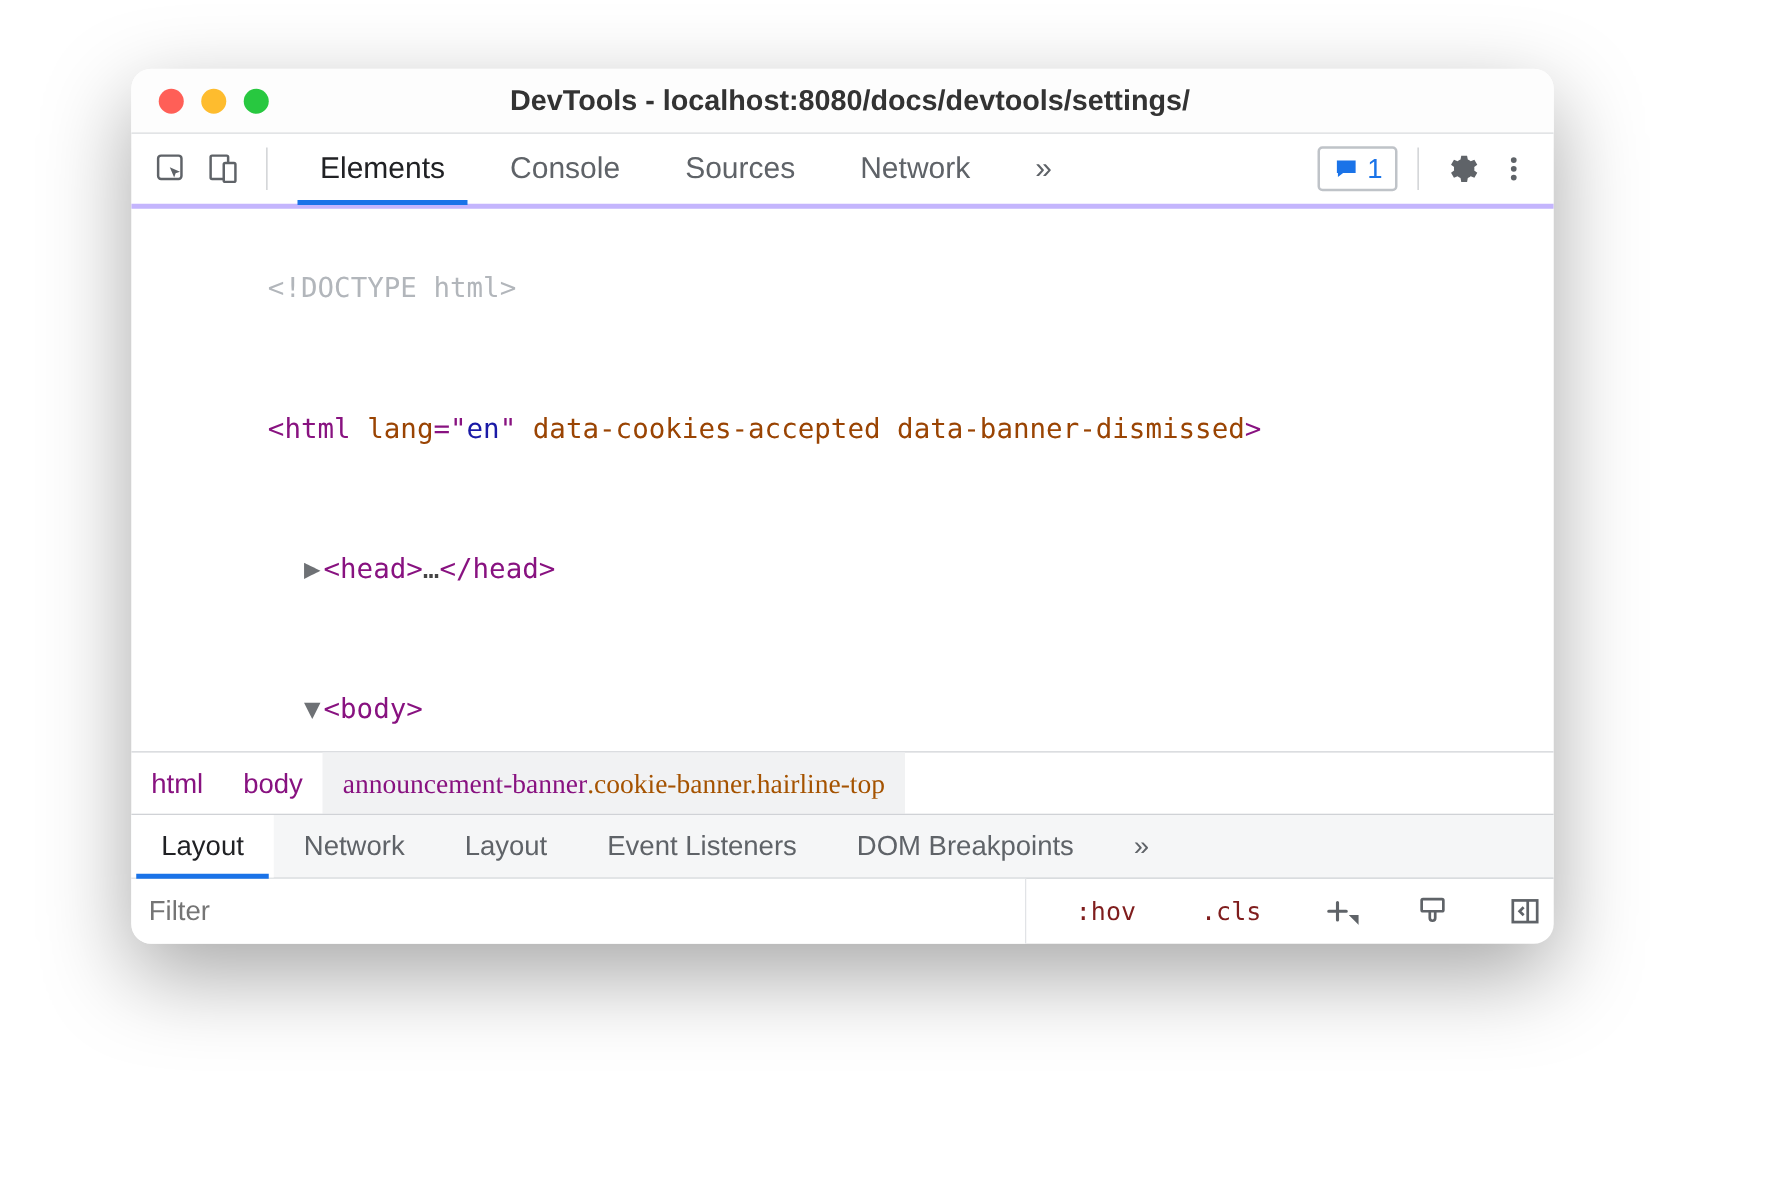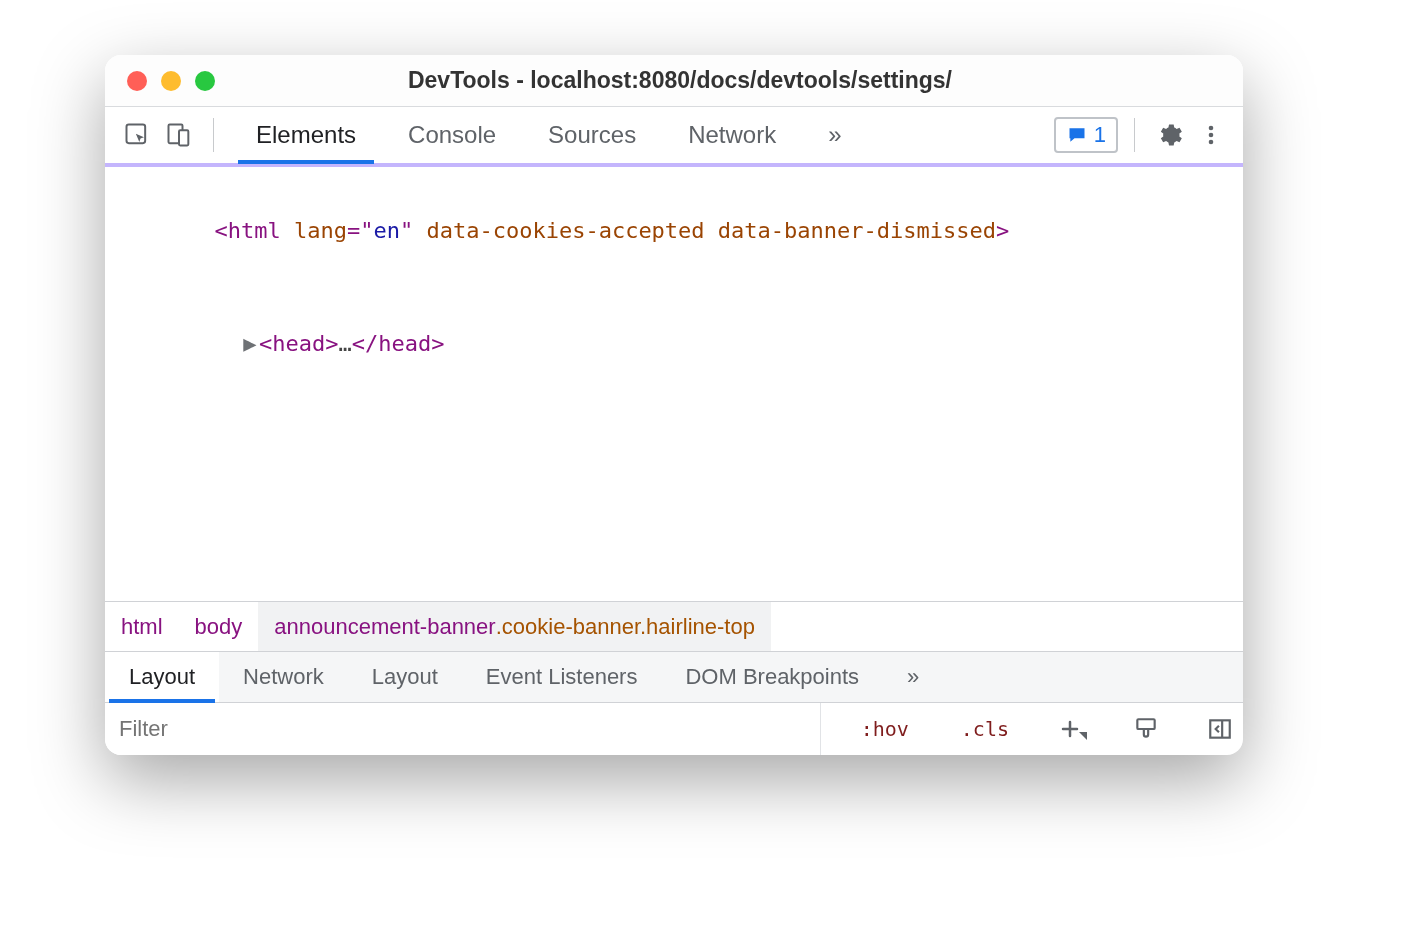--- a/index.html
+++ b/index.html
@@ -99,20 +99,21 @@
     text-align:center;
   }
   .doctype { color:#b2b6bb; }
   .tagname { color:#881280; }
   .attrname { color:#9a4403; }
   .attrval  { color:#1a1aa6; }
   .punc     { color:#881280; }
   .ellips   { color:#444; }
   .sel {
     background:#dbe9fb;
+    font-family:Liberation Serif, serif;
   }
   
   .crumbs {
     border-top:1px solid #d0d2d6;
     height:50px; display:flex; align-items:stretch;
     font-size:22px;
   }
   .crumb { padding:0 16px; display:flex; align-items:center; color:#881280; }
   .crumb.sel { background:#f1f2f3; color:#881280; }
   .crumb .cls { color:#a55300; }
@@ -210,29 +211,35 @@
       <svg width="24" height="24" viewBox="0 0 24 24" fill="#5f6368">
         <circle cx="12" cy="5" r="2.3"></circle>
           <circle cx="12" cy="12" r="2.3"></circle>
           <circle cx="12" cy="19" r="2.3"></circle>
       </svg>
     </div>
   </div>
 
   <div class="dom">
 
+    <div class="line">
+      <span class="doctype">&lt;!DOCTYPE html&gt;</span>
+    </div>
 
     <div class="line">
       <span class="punc">&lt;</span><span class="tagname">html</span> <span class="attrname">lang</span><span class="punc">="</span><span class="attrval">en</span><span class="punc">"</span> <span class="attrname">data-cookies-accepted</span> <span class="attrname">data-banner-dismissed</span><span class="punc">&gt;</span>
     </div>
 
     <div class="line">
       <span class="indent">  </span><span class="tri">▶</span><span class="punc">&lt;</span><span class="tagname">head</span><span class="punc">&gt;</span><span class="ellips">…</span><span class="punc">&lt;/</span><span class="tagname">head</span><span class="punc">&gt;</span>
     </div>
 
+    <div class="line">
+      <span class="indent">  </span><span class="tri">▼</span><span class="punc">&lt;</span><span class="tagname">body</span><span class="punc">&gt;</span>
+    </div>
 
   </div>
 
   <div class="crumbs">
     <div class="crumb">html</div>
     <div class="crumb">body</div>
     <div class="crumb sel">
       <span>announcement-banner</span>
         <span class="cls">.cookie-banner.hairline-top</span>
     </div>

